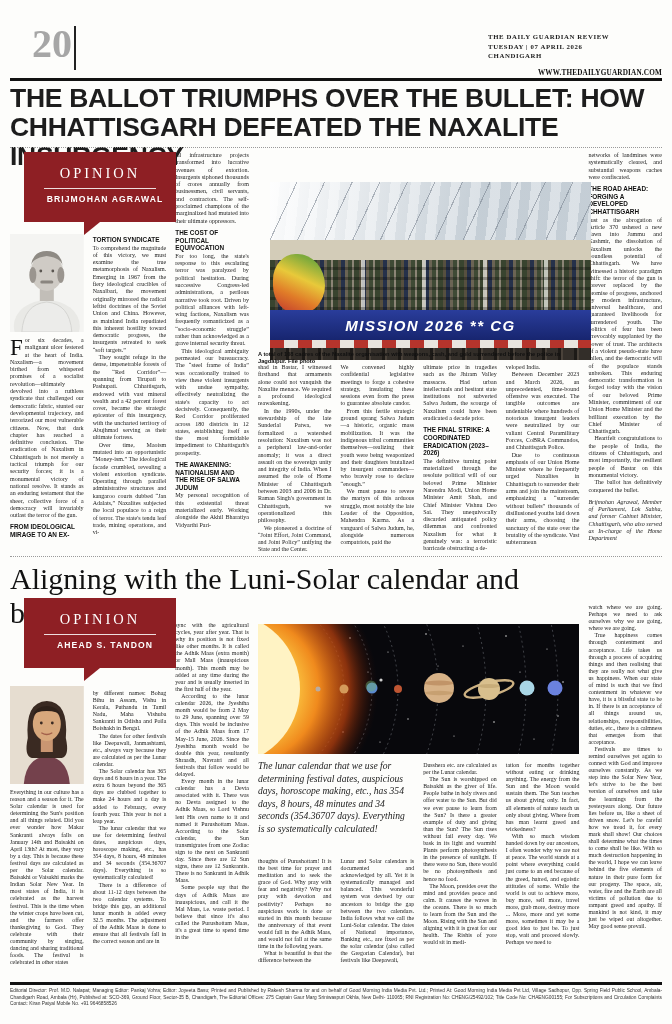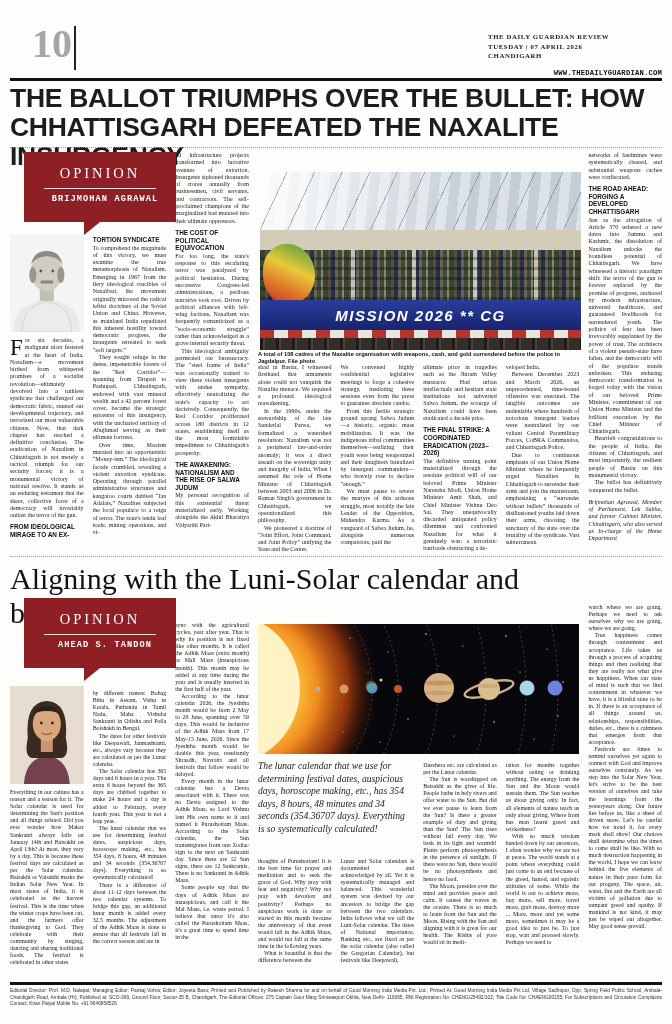--- a/index.html
+++ b/index.html
@@ -6,21 +6,21 @@
   .page{position:relative;width:672px;height:1024px;background:#fdfdfb;color:#1b1b1b;
         font-family:"Liberation Serif",serif;overflow:hidden;}
 
   
   .masthead{position:absolute;left:10px;top:20px;width:652px;height:58px;}
   .pageno{position:absolute;left:22px;top:2px;font-size:40px;line-height:44px;font-weight:700;color:#a6a6a6;}
   .mast-vrule{position:absolute;left:64px;top:6px;width:1.5px;height:44px;background:#222;}
   .section-title{position:absolute;left:76px;top:2px;font-size:35px;line-height:48px;font-weight:700;color:#161616;letter-spacing:.5px;white-space:nowrap;}
   .section-title .amp{font-style:italic;font-weight:600;font-size:38px;padding:0 4px;}
   .mast-info{position:absolute;left:478px;top:12px;width:130px;font-size:6.8px;line-height:9.5px;font-weight:700;letter-spacing:.6px;color:#222;}
-  .website{position:absolute;right:0;bottom:1px;font-family:Liberation Mono, monospace;font-weight:700;font-size:7.2px;color:#111;letter-spacing:.2px;}
+  .website{position:absolute;right:0;bottom:1px;font-family:Liberation Serif, serif;font-weight:700;font-size:7.2px;color:#111;letter-spacing:.2px;}
   .thick-rule{position:absolute;left:10px;width:652px;top:78px;height:3px;background:#121212;}
 
   
   .h1{position:absolute;left:10px;top:84px;width:652px;margin:0;
       font-family:"Liberation Sans",sans-serif;font-weight:700;font-size:26.5px;line-height:29px;
       letter-spacing:-.3px;color:#1d1d1d;}
   .dotted{position:absolute;left:10px;width:652px;border-top:1px dotted #9a9a9a;height:0;}
 
   
   .art{position:absolute;left:10px;width:652px;overflow:hidden;}
@@ -30,21 +30,21 @@
   .para.nofirst{text-indent:0;}
   .xhead{margin:4px 0 1px;font-family:"Liberation Sans",sans-serif;font-weight:700;font-size:6.4px;line-height:7.6px;color:#111;}
   .dropcap{float:left;font-size:23px;line-height:19px;padding:1px 2px 0 0;font-weight:400;color:#111;}
   .byline-end{margin-top:5px;font-style:italic;text-indent:0;}
   .sp{width:100%;}
 
   
   .op-box{position:absolute;background:#8E1F24;color:#fff;text-align:center;box-sizing:border-box;padding-top:13px;z-index:3;}
   .op-kicker{font-size:14.5px;letter-spacing:3px;font-family:"Liberation Serif",serif;}
   .op-rule{width:74%;margin:6px auto 5px;border-top:1px solid rgba(255,255,255,.85);height:0;}
-  .op-author{font-family:Liberation Mono, monospace;font-weight:700;font-size:8.6px;letter-spacing:1.1px;padding-left:10px;}
+  .op-author{font-family:Liberation Sans, sans-serif;font-weight:700;font-size:8.6px;letter-spacing:1.1px;padding-left:10px;}
   .op-tail{position:absolute;top:100%;left:60px;width:0;height:0;border-top:13px solid #8E1F24;border-right:16px solid transparent;}
 
   .auphoto{width:100%;height:98px;margin-bottom:5px;}
   .auphoto svg{width:100%;height:100%;display:block;}
 
   
   .photo1{position:absolute;left:248px;top:18px;width:321px;height:178px;overflow:hidden;background:#c4cbd0;z-index:2;}
   .ph{position:absolute;left:0;right:0;}
   .ph-roof{top:0;height:58px;
     background:linear-gradient(100deg,rgba(255,255,255,.95),rgba(205,213,220,.35) 65%),
@@ -81,21 +81,21 @@
   .foot-rule{position:absolute;left:10px;width:652px;top:982px;height:2.5px;background:#121212;}
   .footer-text{position:absolute;left:10px;top:988px;width:652px;margin:0;
      font-family:"Liberation Sans",sans-serif;font-size:4.8px;line-height:6.6px;color:#333;text-align:justify;}
 </style>
 </head>
 <body>
 
 <div class="page">
 
   <header class="masthead">
-    <div class="pageno">10</div>
+    <div class="pageno">20</div>
     <div class="mast-vrule"></div>
     <div class="mast-info">
       <div>THE DAILY GUARDIAN REVIEW</div>
       <div>TUESDAY | 07 APRIL 2026</div>
       <div>CHANDIGARH</div>
     </div>
     <div class="website">WWW.THEDAILYGUARDIAN.COM</div>
   </header>
   <div class="thick-rule"></div>
 
@@ -104,21 +104,21 @@
 
   <section class="art a1" style="top:152px;height:410px;">
 
     <div class="op-box" style="left:14px;top:0;width:152px;height:70px;">
       <div class="op-kicker">OPINION</div>
       <div class="op-rule"></div>
       <div class="op-author">BRIJMOHAN AGRAWAL</div>
       <div class="op-tail"></div>
     </div>
 
-    <figure class="photo1" style="margin:2px">
+    <figure class="photo1" style="margin:12px">
       <div class="ph ph-roof"></div>
       <div class="ph ph-wall"></div>
       <div class="ph ph-crowd"></div>
       <div class="ph-rainbow"></div>
       <div class="ph ph-banner">MISSION 2026 ** CG</div>
       <div class="ph ph-stripe"></div>
       <div class="ph ph-guns"></div>
     </figure>
     <div class="caption1">A total of 108 cadres of the Naxalite organisation with weapons, cash, and gold surrendered before the police in Jagdalpur. File photo</div>
 

